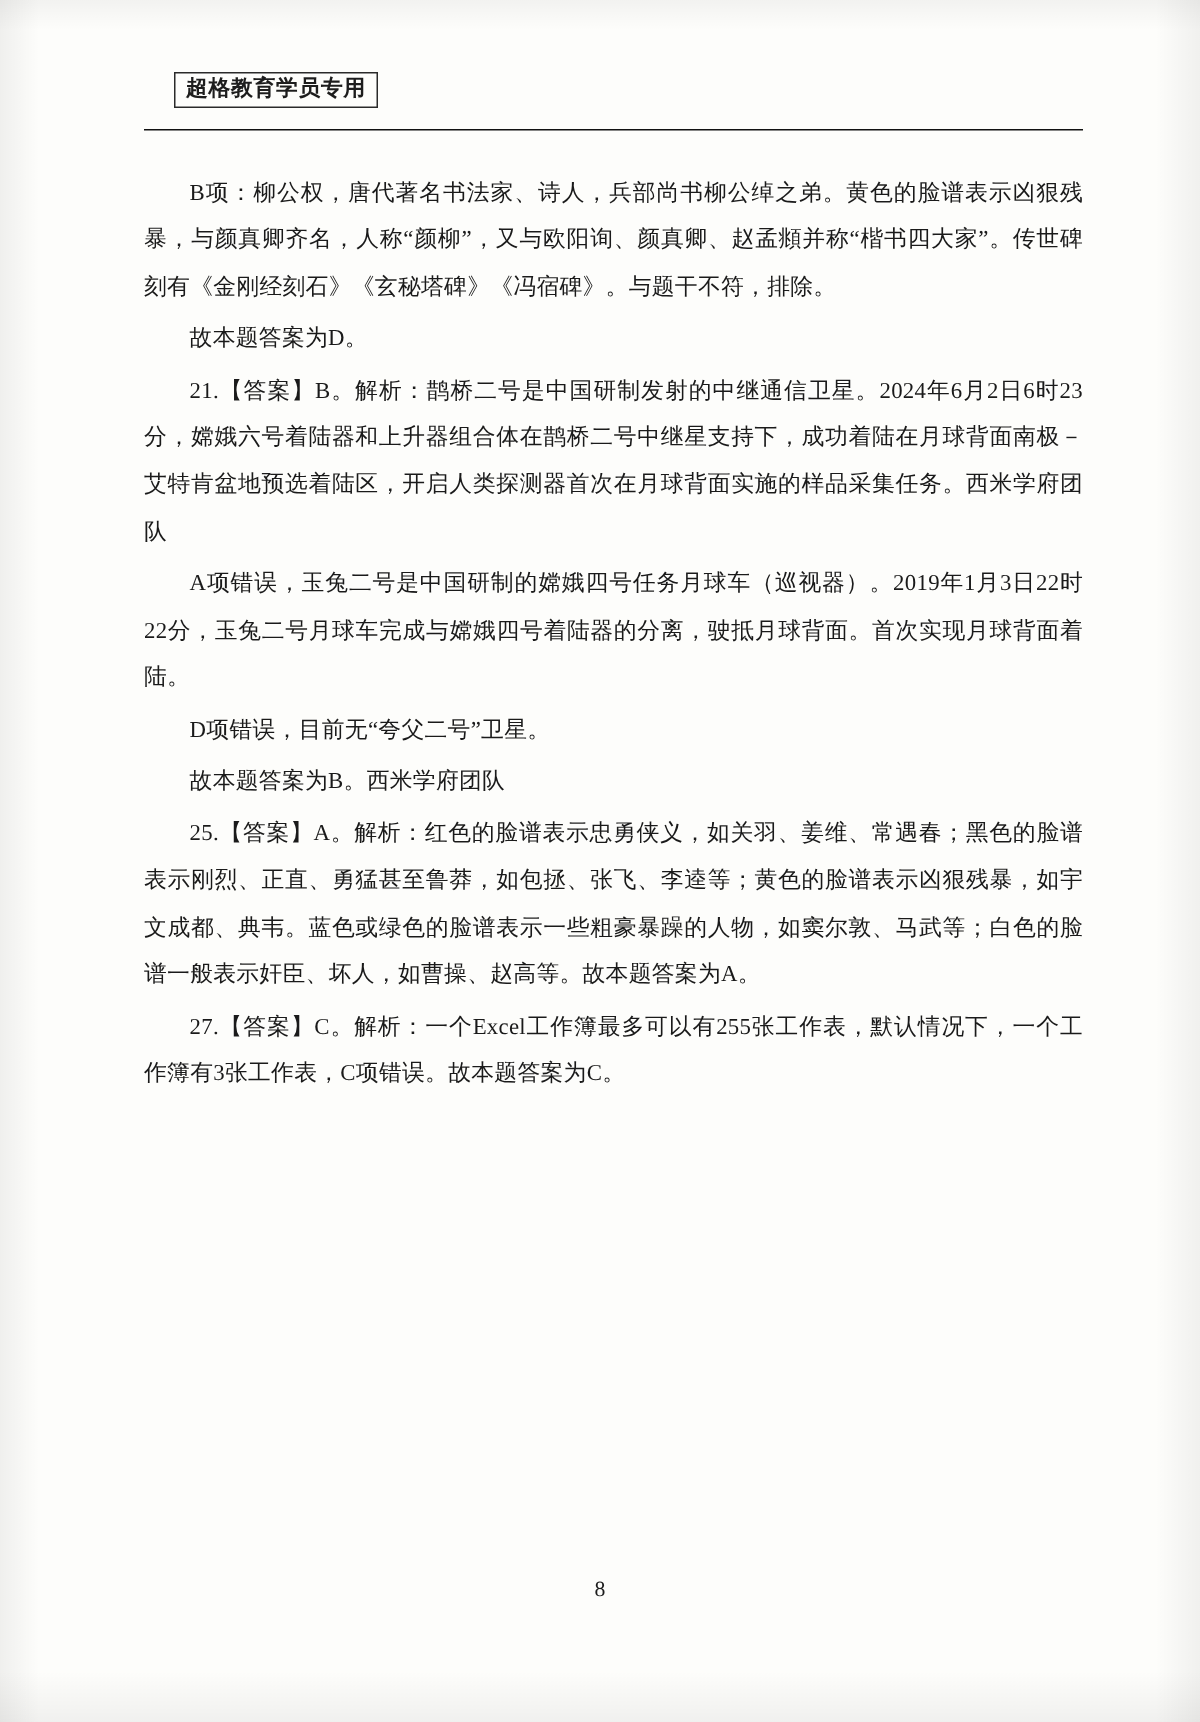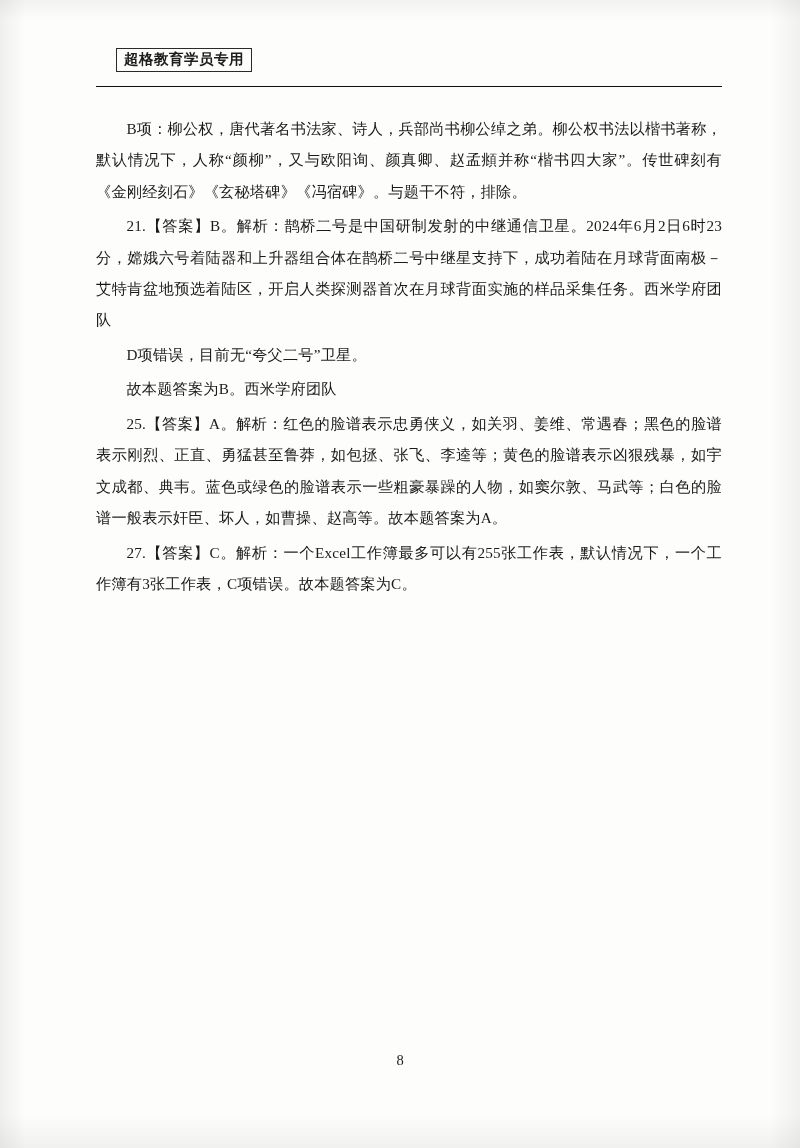--- a/index.html
+++ b/index.html
@@ -109,22 +109,24 @@
   <div class="scan-shade-bottom"></div>
 
   <div class="content">
 
     <div>
       <span class="stamp">超格教育学员专用</span>
       <div class="header-rule"></div>
     </div>
 
     <div class="body-text">
-      <p class="para">B项：柳公权，唐代著名书法家、诗人，兵部尚书柳公绰之弟。柳公权书法以楷书著称，默认情况下，人称“颜柳”，又与欧阳询、颜真卿、赵孟頫并称“楷书四大家”。传世碑刻有《金刚经刻石》《玄秘塔碑》《冯宿碑》。与题干不符，排除。</p>
+      <p class="para">B项：柳公权，唐代著名书法家、诗人，兵部尚书柳公绰之弟。黄色的脸谱表示凶狠残暴，与颜真卿齐名，人称“颜柳”，又与欧阳询、颜真卿、赵孟頫并称“楷书四大家”。传世碑刻有《金刚经刻石》《玄秘塔碑》《冯宿碑》。与题干不符，排除。</p>
+      <p class="para">故本题答案为D。</p>
       <p class="para">21.【答案】B。解析：鹊桥二号是中国研制发射的中继通信卫星。2024年6月2日6时23分，嫦娥六号着陆器和上升器组合体在鹊桥二号中继星支持下，成功着陆在月球背面南极－艾特肯盆地预选着陆区，开启人类探测器首次在月球背面实施的样品采集任务。西米学府团队</p>
+      <p class="para">A项错误，玉兔二号是中国研制的嫦娥四号任务月球车（巡视器）。2019年1月3日22时22分，玉兔二号月球车完成与嫦娥四号着陆器的分离，驶抵月球背面。首次实现月球背面着陆。</p>
       <p class="para">D项错误，目前无“夸父二号”卫星。</p>
       <p class="para">故本题答案为B。西米学府团队</p>
       <p class="para">25.【答案】A。解析：红色的脸谱表示忠勇侠义，如关羽、姜维、常遇春；黑色的脸谱表示刚烈、正直、勇猛甚至鲁莽，如包拯、张飞、李逵等；黄色的脸谱表示凶狠残暴，如宇文成都、典韦。蓝色或绿色的脸谱表示一些粗豪暴躁的人物，如窦尔敦、马武等；白色的脸谱一般表示奸臣、坏人，如曹操、赵高等。故本题答案为A。</p>
       <p class="para">27.【答案】C。解析：一个Excel工作簿最多可以有255张工作表，默认情况下，一个工作簿有3张工作表，C项错误。故本题答案为C。</p>
     </div>
 
   </div>
 
   <div class="page-number">8</div>
 </div>

